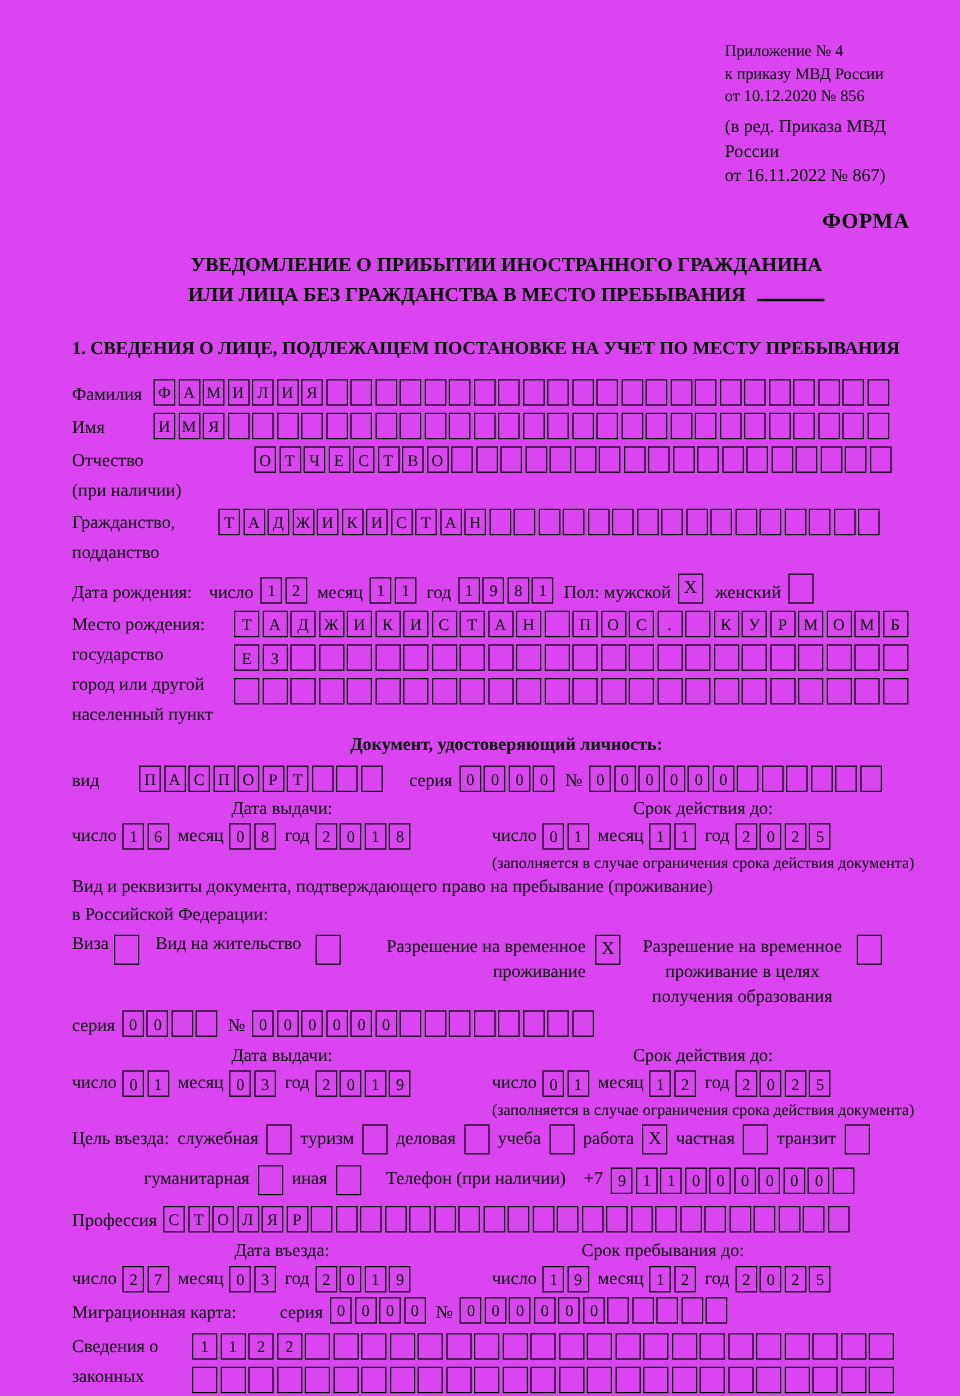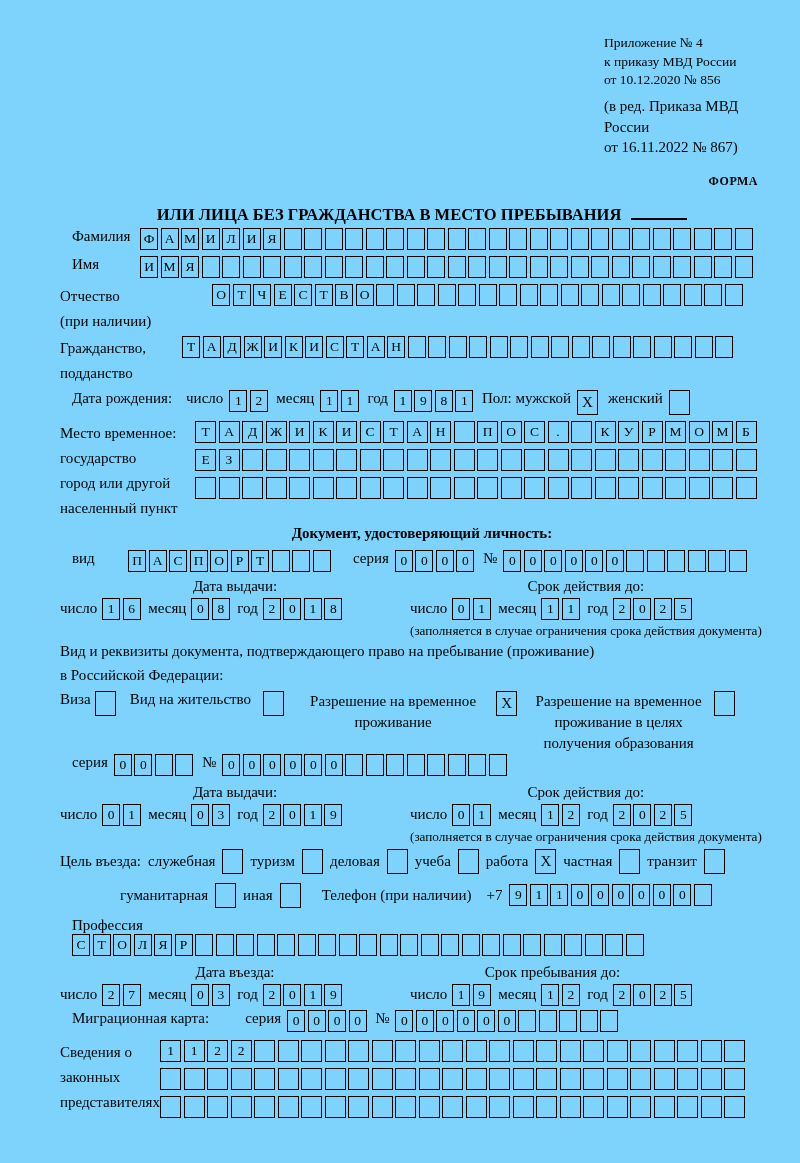--- a/index.html
+++ b/index.html
@@ -1,27 +1,27 @@
 <!DOCTYPE html>
 <html><head>
 <meta charset="utf-8">
 <style>
   html,body{margin:0;padding:0;background:#888;}
   .page{
-    width:800px;height:1163px;box-sizing:border-box;background:#7dd3fc;color:#000;
+    width:800px;height:1163px;box-sizing:border-box;background:#d946ef;color:#000;
     padding:34px 16px 0 60px;font-family:"Liberation Serif","DejaVu Serif",serif;
     position:relative;overflow:hidden;margin:0 auto;
   }
   .topright{margin-left:auto;width:180px;font-size:13.5px;line-height:1.38;}
   .topright .edition{margin-top:6px;font-size:15px;}
-  .forma{text-align:right;font-weight:bold;font-size:12px;margin:16px 26px 0 0;letter-spacing:.5px;}
+  .forma{text-align:right;font-weight:bold;font-size:18px;margin:16px 26px 0 0;letter-spacing:.5px;}
   .title{text-align:center;font-weight:bold;font-size:16.5px;line-height:1.5;margin-top:14px;}
   .uline{display:inline-block;width:56px;border-bottom:2.2px solid #000;margin-left:10px;}
   .sect{font-weight:bold;font-size:15.3px;margin-top:24px;margin-bottom:16px;}
-  .row{display:flex;align-items:flex-start;margin-bottom:6px;margin-left:12px;}
+  .row{display:flex;align-items:flex-end;margin-bottom:6px;}
   .row-top{display:flex;align-items:flex-start;margin-bottom:6px;}
   .lbl{font-size:15px;flex:none;}
   .lblcol{flex:none;font-size:15px;line-height:25px;}
   .w68{width:68px;}  .w152{width:152px;} .w122{width:122px;} .w135{width:135px;} .w100{width:100px;} .w50{width:50px;}
   .cells{display:inline-flex;flex:none;}
   .cell{
     width:16px;height:20px;border:1.6px solid #000;margin-right:2.5px;flex:none;
     display:inline-flex;align-items:center;justify-content:center;font-size:13.5px;line-height:1;
   }
   .wide .cell{width:19px;}
@@ -56,23 +56,25 @@
       </div>
     <div class="edition">
         <div>(в ред. Приказа МВД России</div>
         <div>от 16.11.2022 № 867)</div>
       </div>
   </div>
 
   <div class="forma">ФОРМА</div>
 
   <div class="title">
+    <div>УВЕДОМЛЕНИЕ О ПРИБЫТИИ ИНОСТРАННОГО ГРАЖДАНИНА</div>
     <div><span>ИЛИ ЛИЦА БЕЗ ГРАЖДАНСТВА В МЕСТО ПРЕБЫВАНИЯ</span><span class="uline"></span></div>
   </div>
 
+  <div class="sect">1. СВЕДЕНИЯ О ЛИЦЕ, ПОДЛЕЖАЩЕМ ПОСТАНОВКЕ НА УЧЕТ ПО МЕСТУ ПРЕБЫВАНИЯ</div>
 
   <div class="row">
     <div class="lbl w68">Фамилия</div>
     <div class="cells">
         <span class="cell">Ф</span>
         <span class="cell">А</span>
         <span class="cell">М</span>
         <span class="cell">И</span>
         <span class="cell">Л</span>
         <span class="cell">И</span>
@@ -230,21 +232,21 @@
         <span class="cell">1</span>
       </span>
     <span class="lbl">Пол: мужской</span>
     <span class="checkbox">X</span>
     <span class="lbl gap4">женский</span>
     <span class="checkbox"></span>
   </div>
 
   <div class="row-top stack" style="margin-bottom:2px;">
     <div class="lblcol w135">
-        <div>Место временное:</div>
+        <div>Место рождения:</div>
         <div>государство</div>
         <div>город или другой</div>
         <div>населенный пункт</div>
       </div>
     <div>
       <div class="cells wide">
           <span class="cell">Т</span>
           <span class="cell">А</span>
           <span class="cell">Д</span>
           <span class="cell">Ж</span>
@@ -413,21 +415,21 @@
   </div>
 
   <div class="textline" style="margin-top:4px;">Вид и реквизиты документа, подтверждающего право на пребывание (проживание)</div>
   <div class="textline">в Российской Федерации:</div>
 
   <div class="permits">
     <span>Виза</span>
     <span class="checkbox gap4"></span>
     <span class="gap14">Вид на жительство</span>
     <span class="checkbox" style="margin-left:12px;"></span>
-    <div class="permit-text gap14" style="width:190px;">Разрешение на временное проживание</div>
+    <div class="permit-text gap14" style="width:190px;text-align:right;">Разрешение на временное проживание</div>
     <span class="checkbox gap8">X</span>
     <div class="permit-text gap14" style="width:175px;">Разрешение на временное проживание в целях получения образования</div>
     <span class="checkbox gap8"></span>
   </div>
 
   <div class="row" style="gap:6px;margin-bottom:8px;">
     <span class="lbl">серия</span>
     <span class="cells">
         <span class="cell">0</span>
         <span class="cell">0</span>
@@ -533,21 +535,21 @@
         <span class="cell">0</span>
         <span class="cell">0</span>
         <span class="cell">0</span>
         <span class="cell">0</span>
         <span class="cell">0</span>
         <span class="cell">0</span>
         <span class="cell"></span>
       </span>
   </div>
 
-  <div class="row" style="margin-bottom:8px;flex-direction:column;">
+  <div class="row" style="margin-bottom:8px;">
     <div class="lbl w68" style="width:76px;">Профессия</div>
     <div class="cells">
         <span class="cell">С</span>
         <span class="cell">Т</span>
         <span class="cell">О</span>
         <span class="cell">Л</span>
         <span class="cell">Я</span>
         <span class="cell">Р</span>
         <span class="cell"></span>
         <span class="cell"></span>

